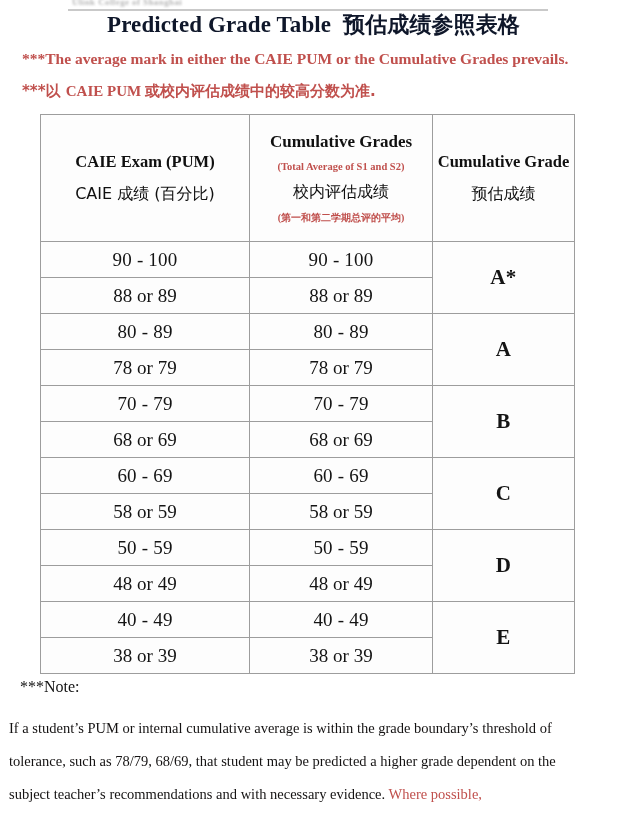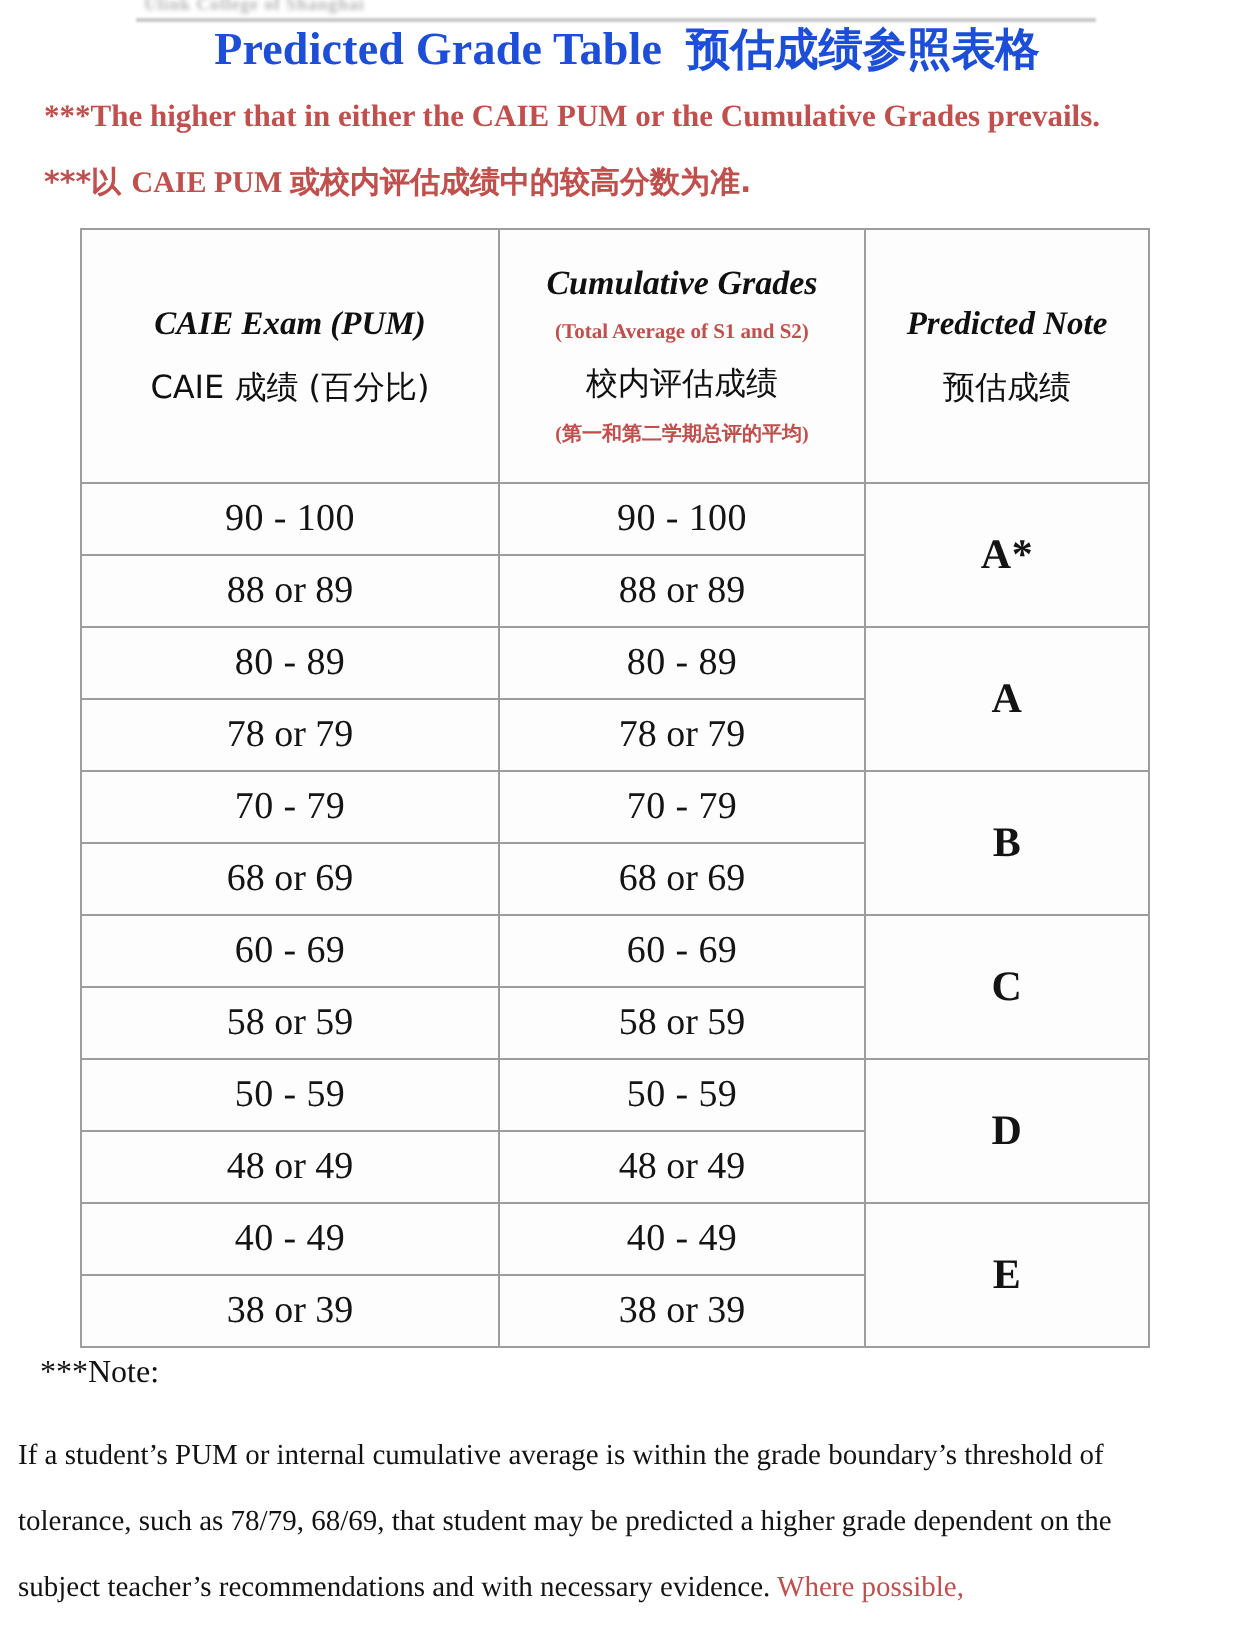--- a/index.html
+++ b/index.html
@@ -50,21 +50,21 @@
   
   .title {
     position: absolute;
     top: 10px;
     left: 0;
     width: 627px;
     text-align: center;
     font-size: 23px;
     font-weight: bold;
     letter-spacing: .1px;
-    color: #1d4ed8;
+    color: #0f172a;
     white-space: nowrap;
   }
   .title .cn { margin-left: 12px; font-family: "DejaVu Sans", sans-serif; font-size: 22px; }
 
   
   .warn {
     position: absolute;
     left: 22px;
     font-size: 15.5px;
     font-weight: bold;
@@ -96,21 +96,20 @@
   .col-grade { width: 142px; }
 
   thead td { height: 126px; padding: 4px 2px; }
 
   .hdr-en {
     font-size: 16.5px;
     font-weight: bold;
     color: #101010;
     line-height: 1.35;
     white-space: nowrap;
-    font-style: italic;
   }
   .hdr-cn {
     font-size: 16px;
     font-weight: normal;
     color: #101010;
     line-height: 1.35;
     font-family: "DejaVu Sans", sans-serif;
     white-space: nowrap;
   }
   .hdr-sub {
@@ -159,21 +158,21 @@
 
 <div class="scan-top">
   <div class="scan-top-text">Ulink College of Shanghai</div>
   <div class="scan-top-rule"></div>
 </div>
 
 <div class="title">
   <span>Predicted Grade Table</span><span class="cn">预估成绩参照表格</span>
 </div>
 
-<div class="warn warn-en">***The higher that in either the CAIE PUM or the Cumulative Grades prevails.</div>
+<div class="warn warn-en">***The average mark in either the CAIE PUM or the Cumulative Grades prevails.</div>
 <div class="warn warn-cn"><span class="cn">***以 </span><span>CAIE PUM </span><span class="cn">或校内评估成绩中的较高分数为准.</span></div>
 
 <table class="grade-table">
   <colgroup>
     <col class="col-pum">
       <col class="col-cum">
       <col class="col-grade">
   </colgroup>
   <thead>
     <tr>
@@ -186,21 +185,21 @@
       <td>
         <div class="hdr-stack">
           <div class="hdr-en hdr-cum-en">Cumulative Grades</div>
           <div class="hdr-sub" style="margin-top:6px">(Total Average of S1 and S2)</div>
           <div class="hdr-cn" style="margin-top:6px">校内评估成绩</div>
           <div class="hdr-sub cn" style="margin-top:7px">(第一和第二学期总评的平均)</div>
         </div>
       </td>
       <td>
         <div class="hdr-stack">
-          <div class="hdr-en">Predicted Note</div>
+          <div class="hdr-en">Cumulative Grade</div>
           <div class="hdr-cn" style="margin-top:10px">预估成绩</div>
         </div>
       </td>
     </tr>
   </thead>
   <tbody id="table-body">
       <tr>
         <td class="band">90 - 100</td>
         <td class="band">90 - 100</td>
         <td class="grade" rowspan="2">A*</td>

